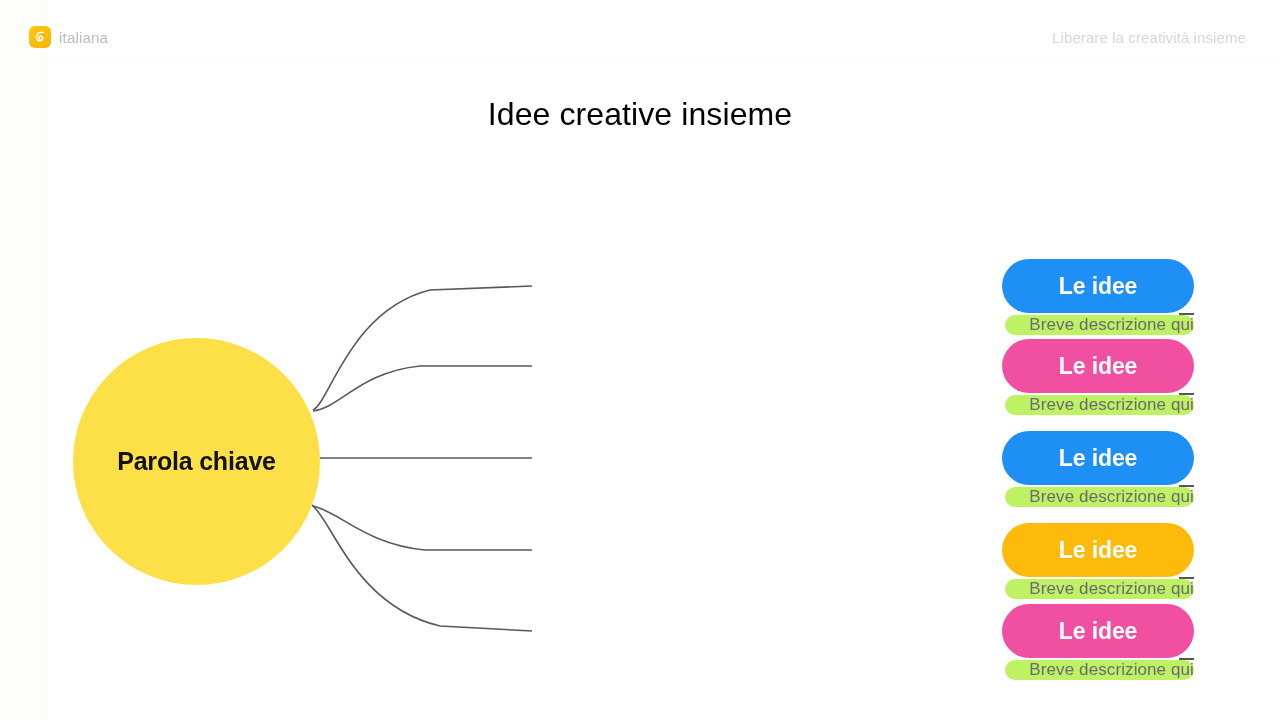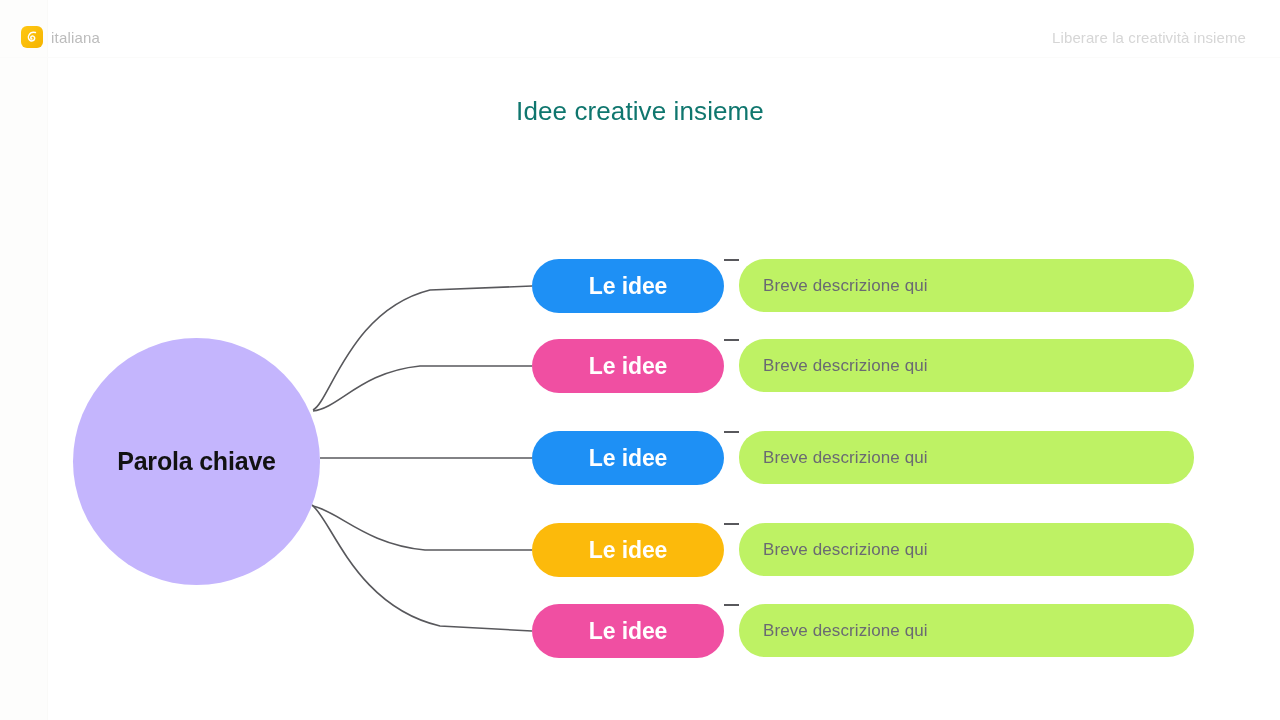--- a/index.html
+++ b/index.html
@@ -29,21 +29,21 @@
   
   .header {
     position: absolute;
     left: 0; top: 0;
     width: 1280px; height: 58px;
     border-bottom: 1px solid #fbfbfa;
   }
 
   .brand {
     position: absolute;
-    left: 21px; top: 26px;
+    left: 29px; top: 26px;
     display: flex;
     align-items: center;
     gap: 8px;
   }
 
   .brand-mark {
     width: 22px; height: 22px;
     border-radius: 6px;
     background: linear-gradient(135deg, #ffc713 0%, #f5b400 100%);
     display: flex;
@@ -82,22 +82,22 @@
     letter-spacing: -1px;
     line-height: 62px;
     white-space: nowrap;
   }
 
   .title-main { color: #141414; }
   .title-accent { color: #fac017; }
 
   .subtitle {
     margin-top: 8px;
-    font-size: 26px;
-    color: #0f766e;
+    font-size: 32px;
+    color: #000000;
     font-weight: normal;
     letter-spacing: 0.1px;
   }
 
   
   .map {
     position: absolute;
     left: 0; top: 0;
     width: 1280px; height: 720px;
   }
@@ -126,21 +126,22 @@
     color: #121212;
     letter-spacing: -0.2px;
   }
 
   .branch {
     position: absolute;
     left: 532px;
     width: 662px;
     height: 54px;
     display: flex;
-    align-items: flex-start;
+    align-items: flex-end;
+    flex-direction: column;
   }
 
   .pill {
     width: 192px;
     height: 54px;
     border-radius: 27px;
     display: flex;
     align-items: center;
     justify-content: center;
     flex: 0 0 auto;
@@ -207,21 +208,21 @@
 
     <path d="M313,411 C340,408 360,372 420,366 L532,366" fill="none" stroke="#58585c" stroke-width="1.6"></path>
 
     <path d="M320,458 L532,458" fill="none" stroke="#58585c" stroke-width="1.6"></path>
 
     <path d="M313,506 C340,512 365,544 425,550 L532,550" fill="none" stroke="#58585c" stroke-width="1.6"></path>
 
     <path d="M312,505 C332,520 355,606 440,626 L532,631" fill="none" stroke="#58585c" stroke-width="1.6"></path>
   </svg>
 
-  <div class="hub" style="background: #c4b5fd; text-align: right;">
+  <div class="hub" style="background: #fde047; text-align: right;">
     <span class="hub-label">Parola chiave</span>
   </div>
 
   <div class="branch" style="top:259px">
     <div class="pill" style="background: rgb(30, 144, 245);">
       <span class="pill-label">Le idee</span>
     </div>
     <div class="stub" style="background: rgb(88, 88, 92);"></div>
     <div class="desc">
       <span class="desc-label">Breve descrizione qui</span>

